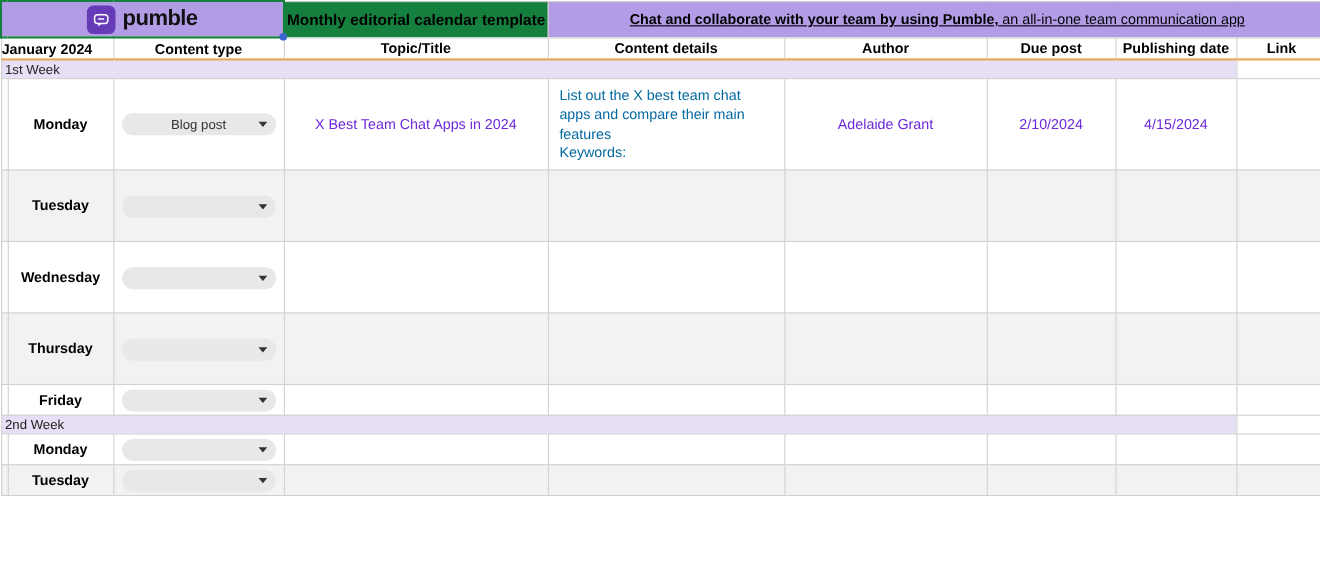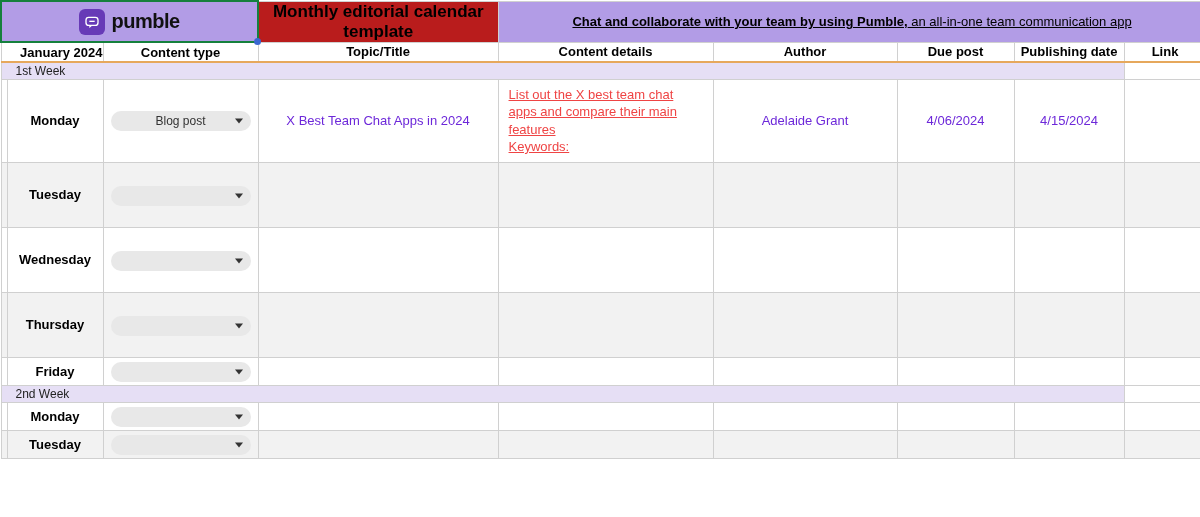--- a/index.html
+++ b/index.html
@@ -47,72 +47,71 @@
     display: flex; align-items: center; justify-content: center;
   }
   .logo-icon svg { width: 16px; height: 16px; }
   .logo-text {
     font-weight: 600;
     font-size: 20px;
     color: #111;
     letter-spacing: -0.5px;
   }
   .banner-title {
-    background: #b91c1c;
+    background: #15803d;
     text-align: center;
     vertical-align: middle;
     font-weight: 700;
-    font-size: 17px;
+    font-size: 14px;
   }
   .banner-promo {
     background: #b29ce6;
     text-align: center;
     vertical-align: middle;
     font-size: 13px;
   }
   .banner-promo .bold { font-weight: 700; text-decoration: underline; }
   .banner-promo .rest { text-decoration: underline; }
 
   
   .hdr {
     background: #fff;
     font-weight: 700;
     text-align: center;
     height: 20px;
     font-size: 13px;
     border-bottom: 2px solid #e6a85c;
   }
-  .hdr.first { text-align: right; }
+  .hdr.first { text-align: left; }
 
   
   .week-row td {
     background: #e6dff5;
     height: 17px;
     font-size: 12px;
-    padding-left: 14px;
+    padding-left: 3px;
     color: #222;
   }
   .week-row td.blank { background: #fff; }
 
   
   tr.data td {
     height: 65px;
     vertical-align: middle;
     text-align: center;
     font-size: 13px;
   }
   tr.data.short td { height: 28px; }
   tr.data td.day { font-weight: 700; color: #000; }
   tr.data td.detail {
     text-align: left;
     padding: 6px 10px;
-    color: #ef4444;
+    color: #0369a1;
     font-size: 13px;
     line-height: 1.35;
-    text-decoration: underline;
   }
   tr.data td.purple { color: #6d28d9; }
   tr.alt td { background: #f2f2f2; }
 
   
   .pill {
     display: inline-flex;
     align-items: center;
     justify-content: center;
     width: 140px;
@@ -201,21 +200,21 @@
             <span>Blog post</span>
             <span class="caret">
               <svg viewBox="0 0 10 6">
                 <path d="M0 0 L5 6 L10 0 Z" fill="#333"></path>
               </svg>
             </span>
           </span></td>
         <td class="purple">X Best Team Chat Apps in 2024</td>
         <td class="detail">List out the X best team chat apps and compare their main features<br>Keywords:</td>
         <td class="purple">Adelaide Grant</td>
-        <td class="purple">4/06/2024</td>
+        <td class="purple">2/10/2024</td>
         <td class="purple">4/15/2024</td>
         <td></td>
       </tr>
       <tr class="data alt">
         <td></td>
         <td class="day">Tuesday</td>
         <td><span class="pill">
             <span></span>
             <span class="caret">
               <svg viewBox="0 0 10 6">

